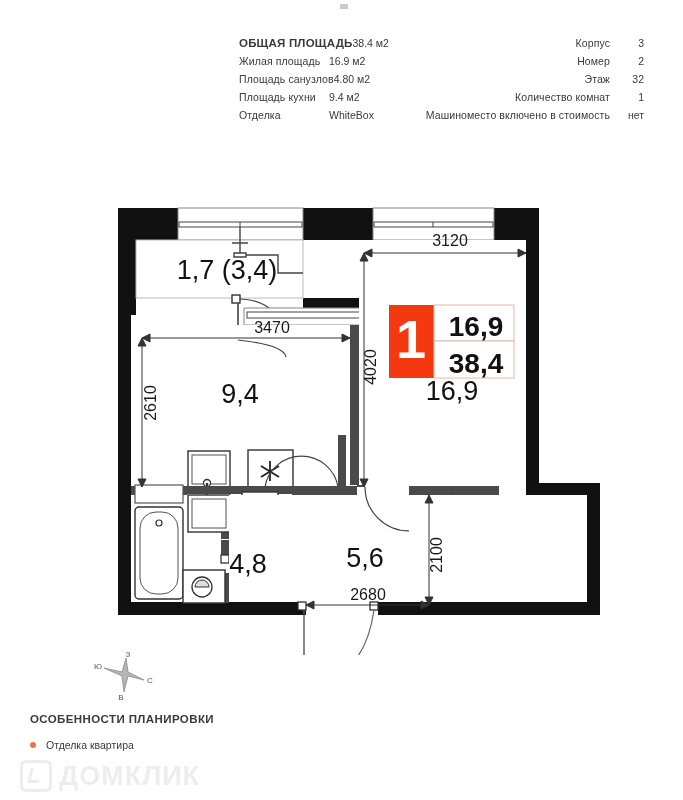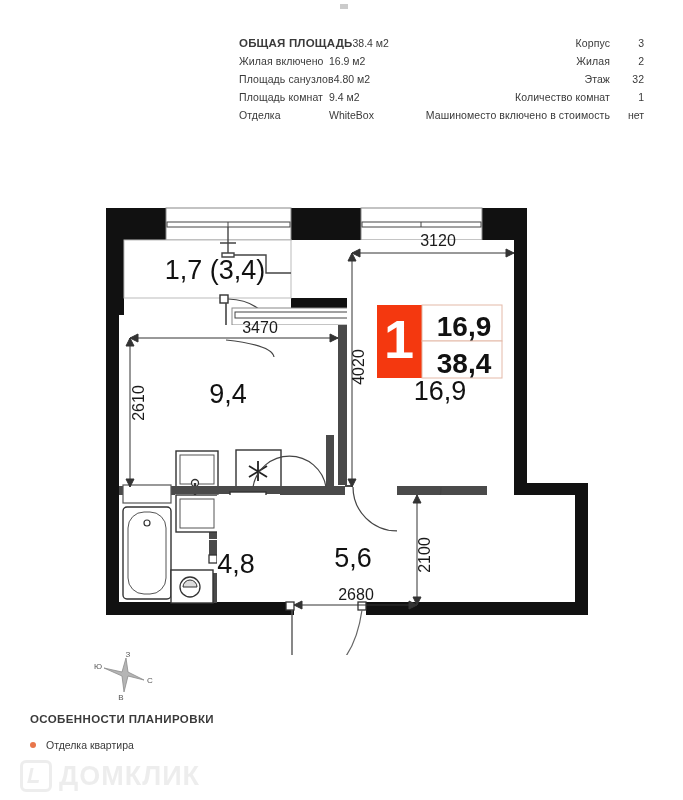--- a/index.html
+++ b/index.html
@@ -52,21 +52,21 @@
     color: #3a3a3a;
     white-space: nowrap;
   }
   .info-row.primary .info-value { font-size: 10.5px; }
   .info-col.left  .info-value { width: 60px; text-align: left; }
   .info-col.right .info-value { width: 34px; text-align: right; }
 
   
   #plan-wrap {
     position: absolute;
-    left: 4px; top: 195px;
+    left: 16px; top: 195px;
     width: 559px; height: 460px;
   }
   #plan-svg { display: block; }
 
   
   #compass {
     position: absolute;
     left: 88px; top: 650px;
     width: 70px; height: 50px;
   }
@@ -151,44 +151,44 @@
 </div>
 
 <div id="info-table">
 
   <div class="info-col left">
     <div class="info-row primary">
       <span class="info-label">ОБЩАЯ ПЛОЩАДЬ</span>
       <span class="info-value">38.4 м2</span>
     </div>
     <div class="info-row">
-      <span class="info-label">Жилая включено</span>
+      <span class="info-label">Жилая площадь</span>
       <span class="info-value">16.9 м2</span>
     </div>
     <div class="info-row">
       <span class="info-label">Площадь санузлов</span>
       <span class="info-value">4.80 м2</span>
     </div>
     <div class="info-row">
-      <span class="info-label">Площадь комнат</span>
+      <span class="info-label">Площадь кухни</span>
       <span class="info-value">9.4 м2</span>
     </div>
     <div class="info-row">
       <span class="info-label">Отделка</span>
       <span class="info-value">WhiteBox</span>
     </div>
   </div>
 
   <div class="info-col right">
     <div class="info-row">
       <span class="info-label">Корпус</span>
       <span class="info-value">3</span>
     </div>
     <div class="info-row">
-      <span class="info-label">Жилая</span>
+      <span class="info-label">Номер</span>
       <span class="info-value">2</span>
     </div>
     <div class="info-row">
       <span class="info-label">Этаж</span>
       <span class="info-value">32</span>
     </div>
     <div class="info-row">
       <span class="info-label">Количество комнат</span>
       <span class="info-value">1</span>
     </div>

